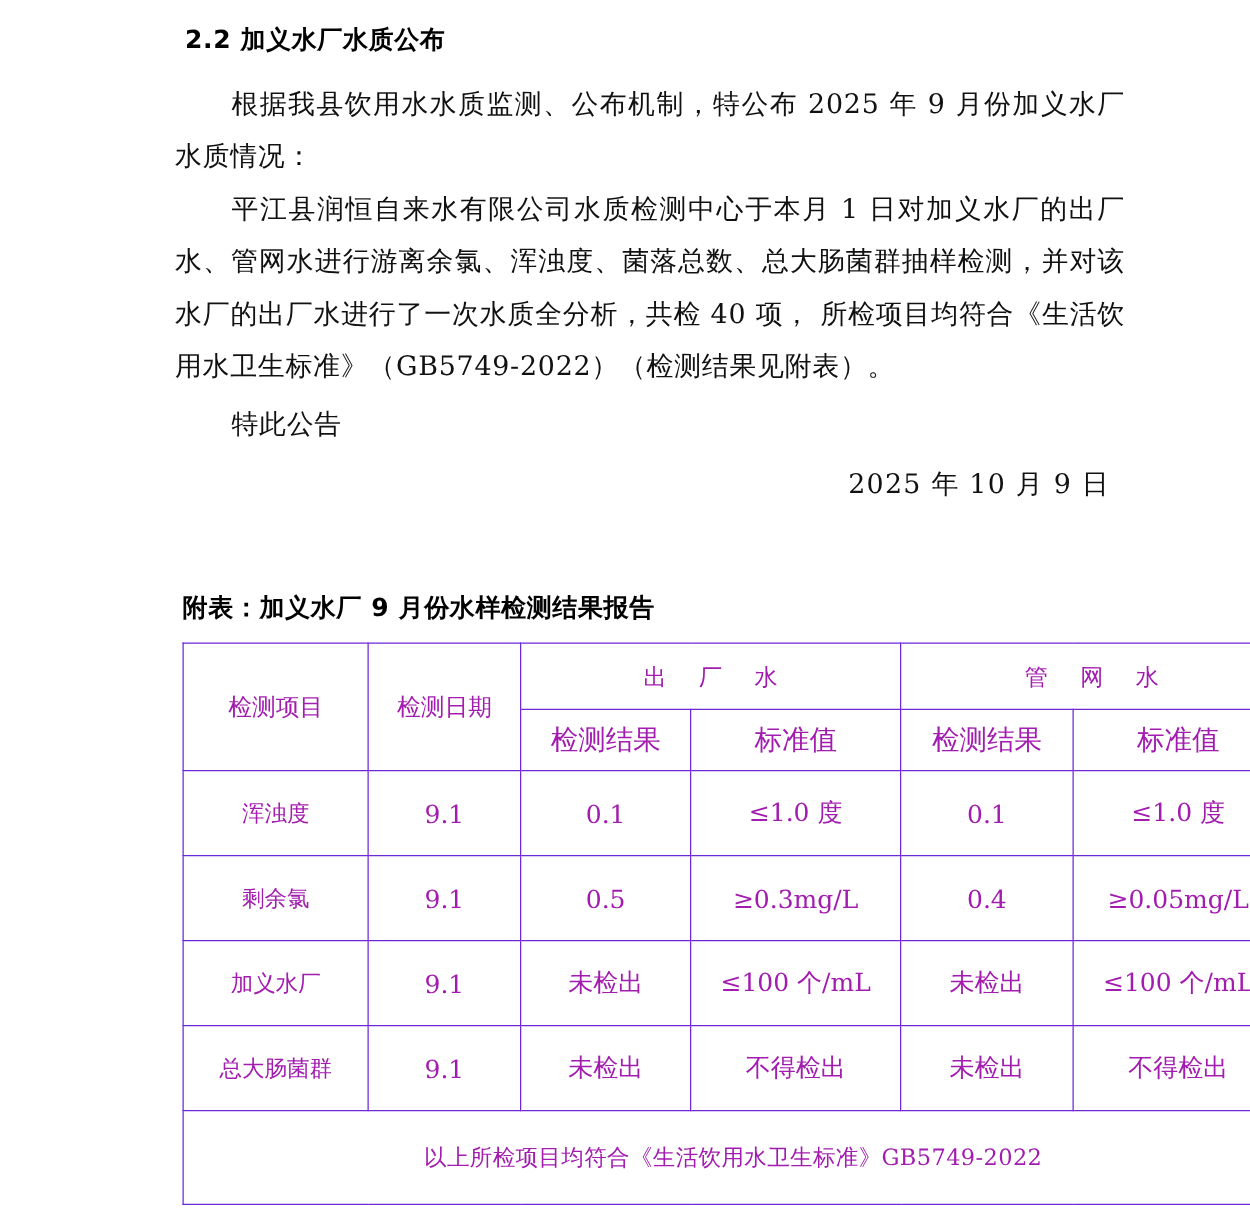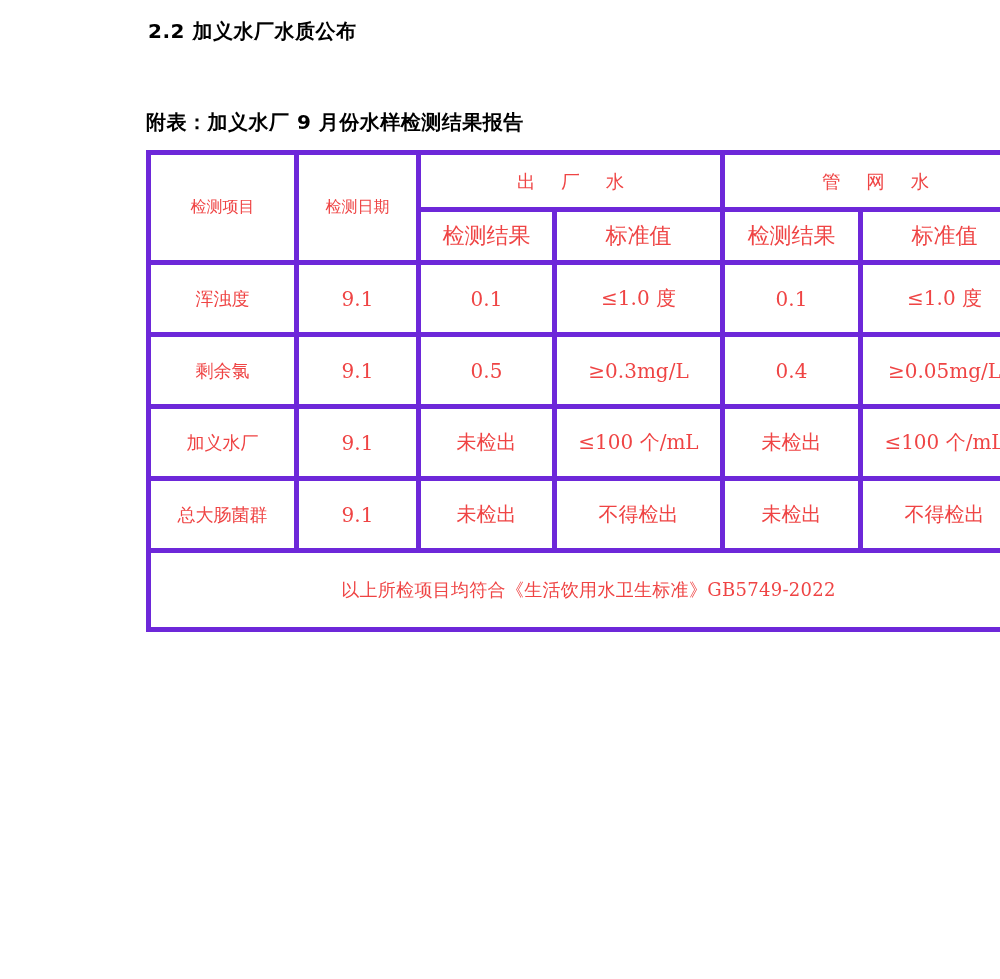--- a/index.html
+++ b/index.html
@@ -69,31 +69,31 @@
     color: #000;
   }
   table.report {
     border-collapse: collapse;
     margin-left: 86px;
     width: 860px;
     table-layout: fixed;
     font-size: 17px;
   }
   table.report td, table.report th {
-    border: 5px solid #6d28d9;
+    border: 1px solid #6d28d9;
     text-align: center;
     vertical-align: middle;
     font-weight: normal;
-    color: #ef4444;
+    color: #a21caf;
     padding: 0;
   }
   .hdr-main {
     height: 52px;
     font-weight: bold;
-    font-size: 16px;
+    font-size: 19px;
   }
   .hdr-group {
     height: 52px;
     font-weight: bold;
     font-size: 18.5px;
     letter-spacing: 10px;
     text-indent: 10px;
   }
   .hdr-sub {
     height: 48px;
@@ -125,20 +125,26 @@
   col.c-r2 { width: 138px; }
   col.c-s2 { width: 168px; }
 </style>
 </head>
 <body>
 
 <div class="page">
 
   <h2 class="doc-heading">2.2  加义水厂水质公布</h2>
 
+  <div class="body-text">
+    <p class="para indent first">根据我县饮用水水质监测、公布机制，特公布 2025 年 9 月份加义水厂水质情况：</p>
+    <p class="para indent">平江县润恒自来水有限公司水质检测中心于本月 1 日对加义水厂的出厂水、管网水进行游离余氯、浑浊度、菌落总数、总大肠菌群抽样检测，并对该水厂的出厂水进行了一次水质全分析，共检 40 项， 所检项目均符合《生活饮用水卫生标准》（GB5749-2022）（检测结果见附表）。</p>
+    <p class="para announce">特此公告</p>
+    <p class="para date">2025 年 10 月 9 日</p>
+  </div>
 
   <h3 class="attach-title">附表：加义水厂 9 月份水样检测结果报告</h3>
 
   <table class="report">
     <colgroup>
       <col class="c-item">
         <col class="c-date">
         <col class="c-r1">
         <col class="c-s1">
         <col class="c-r2">

